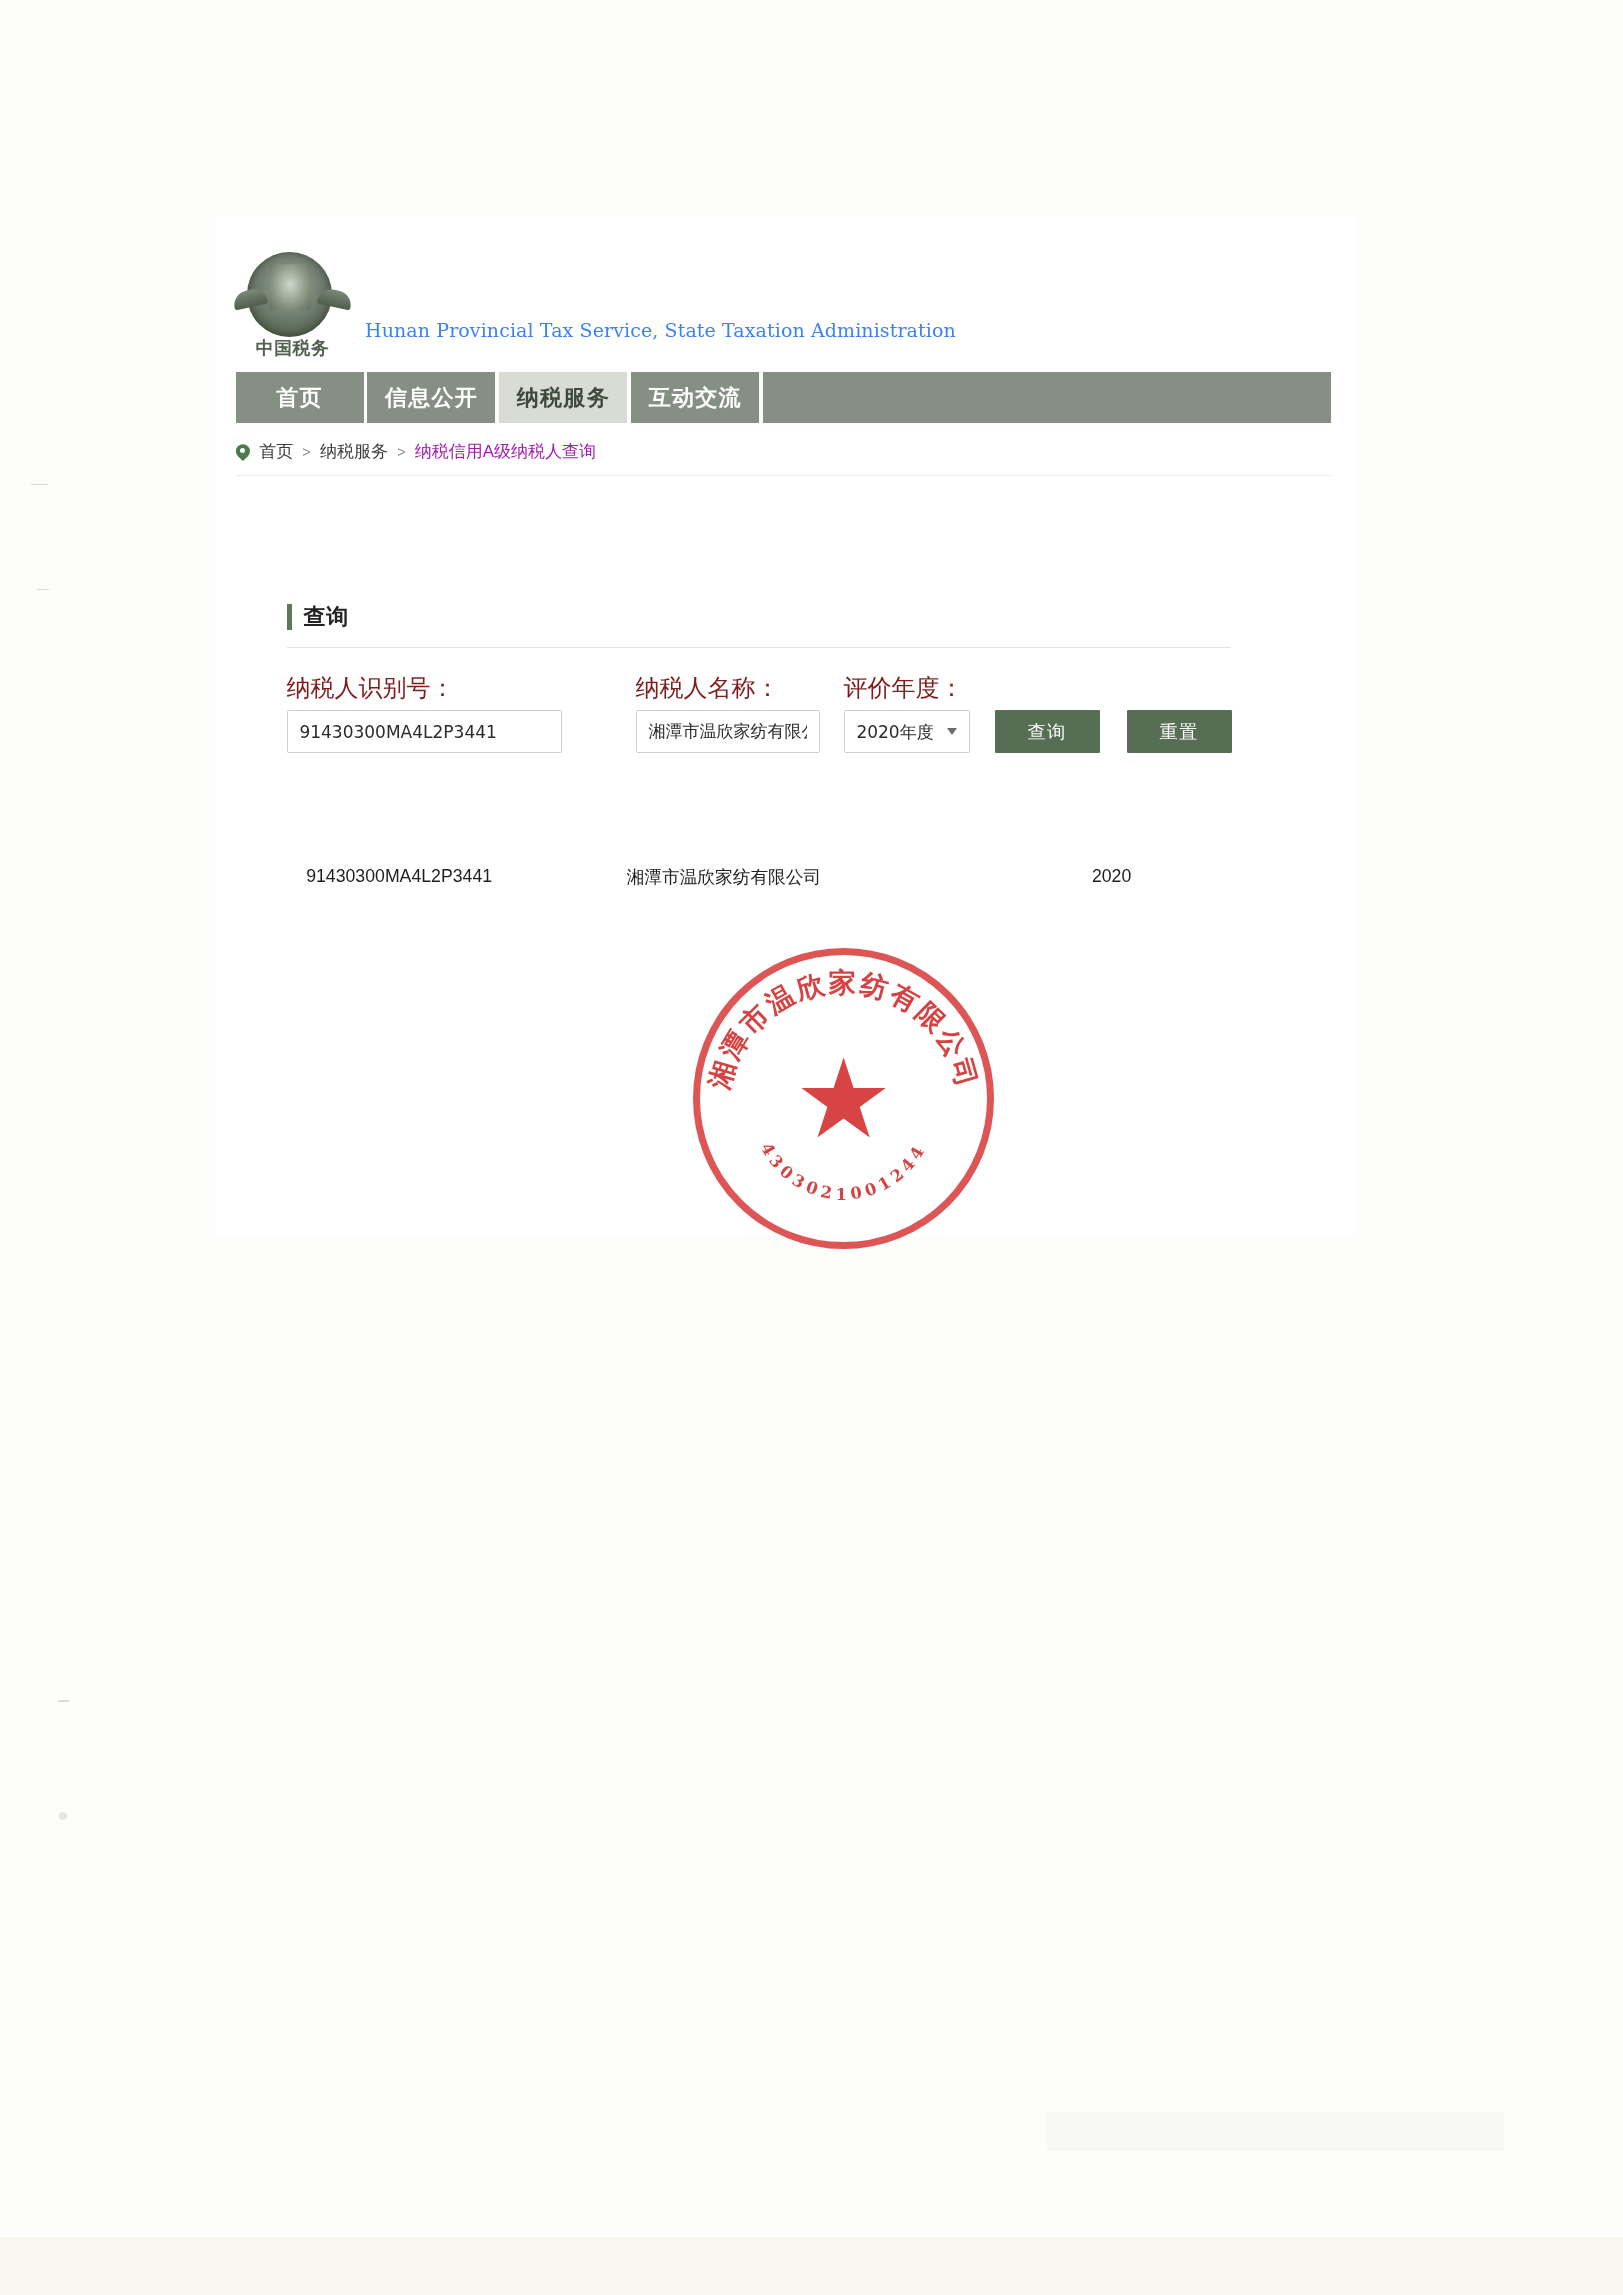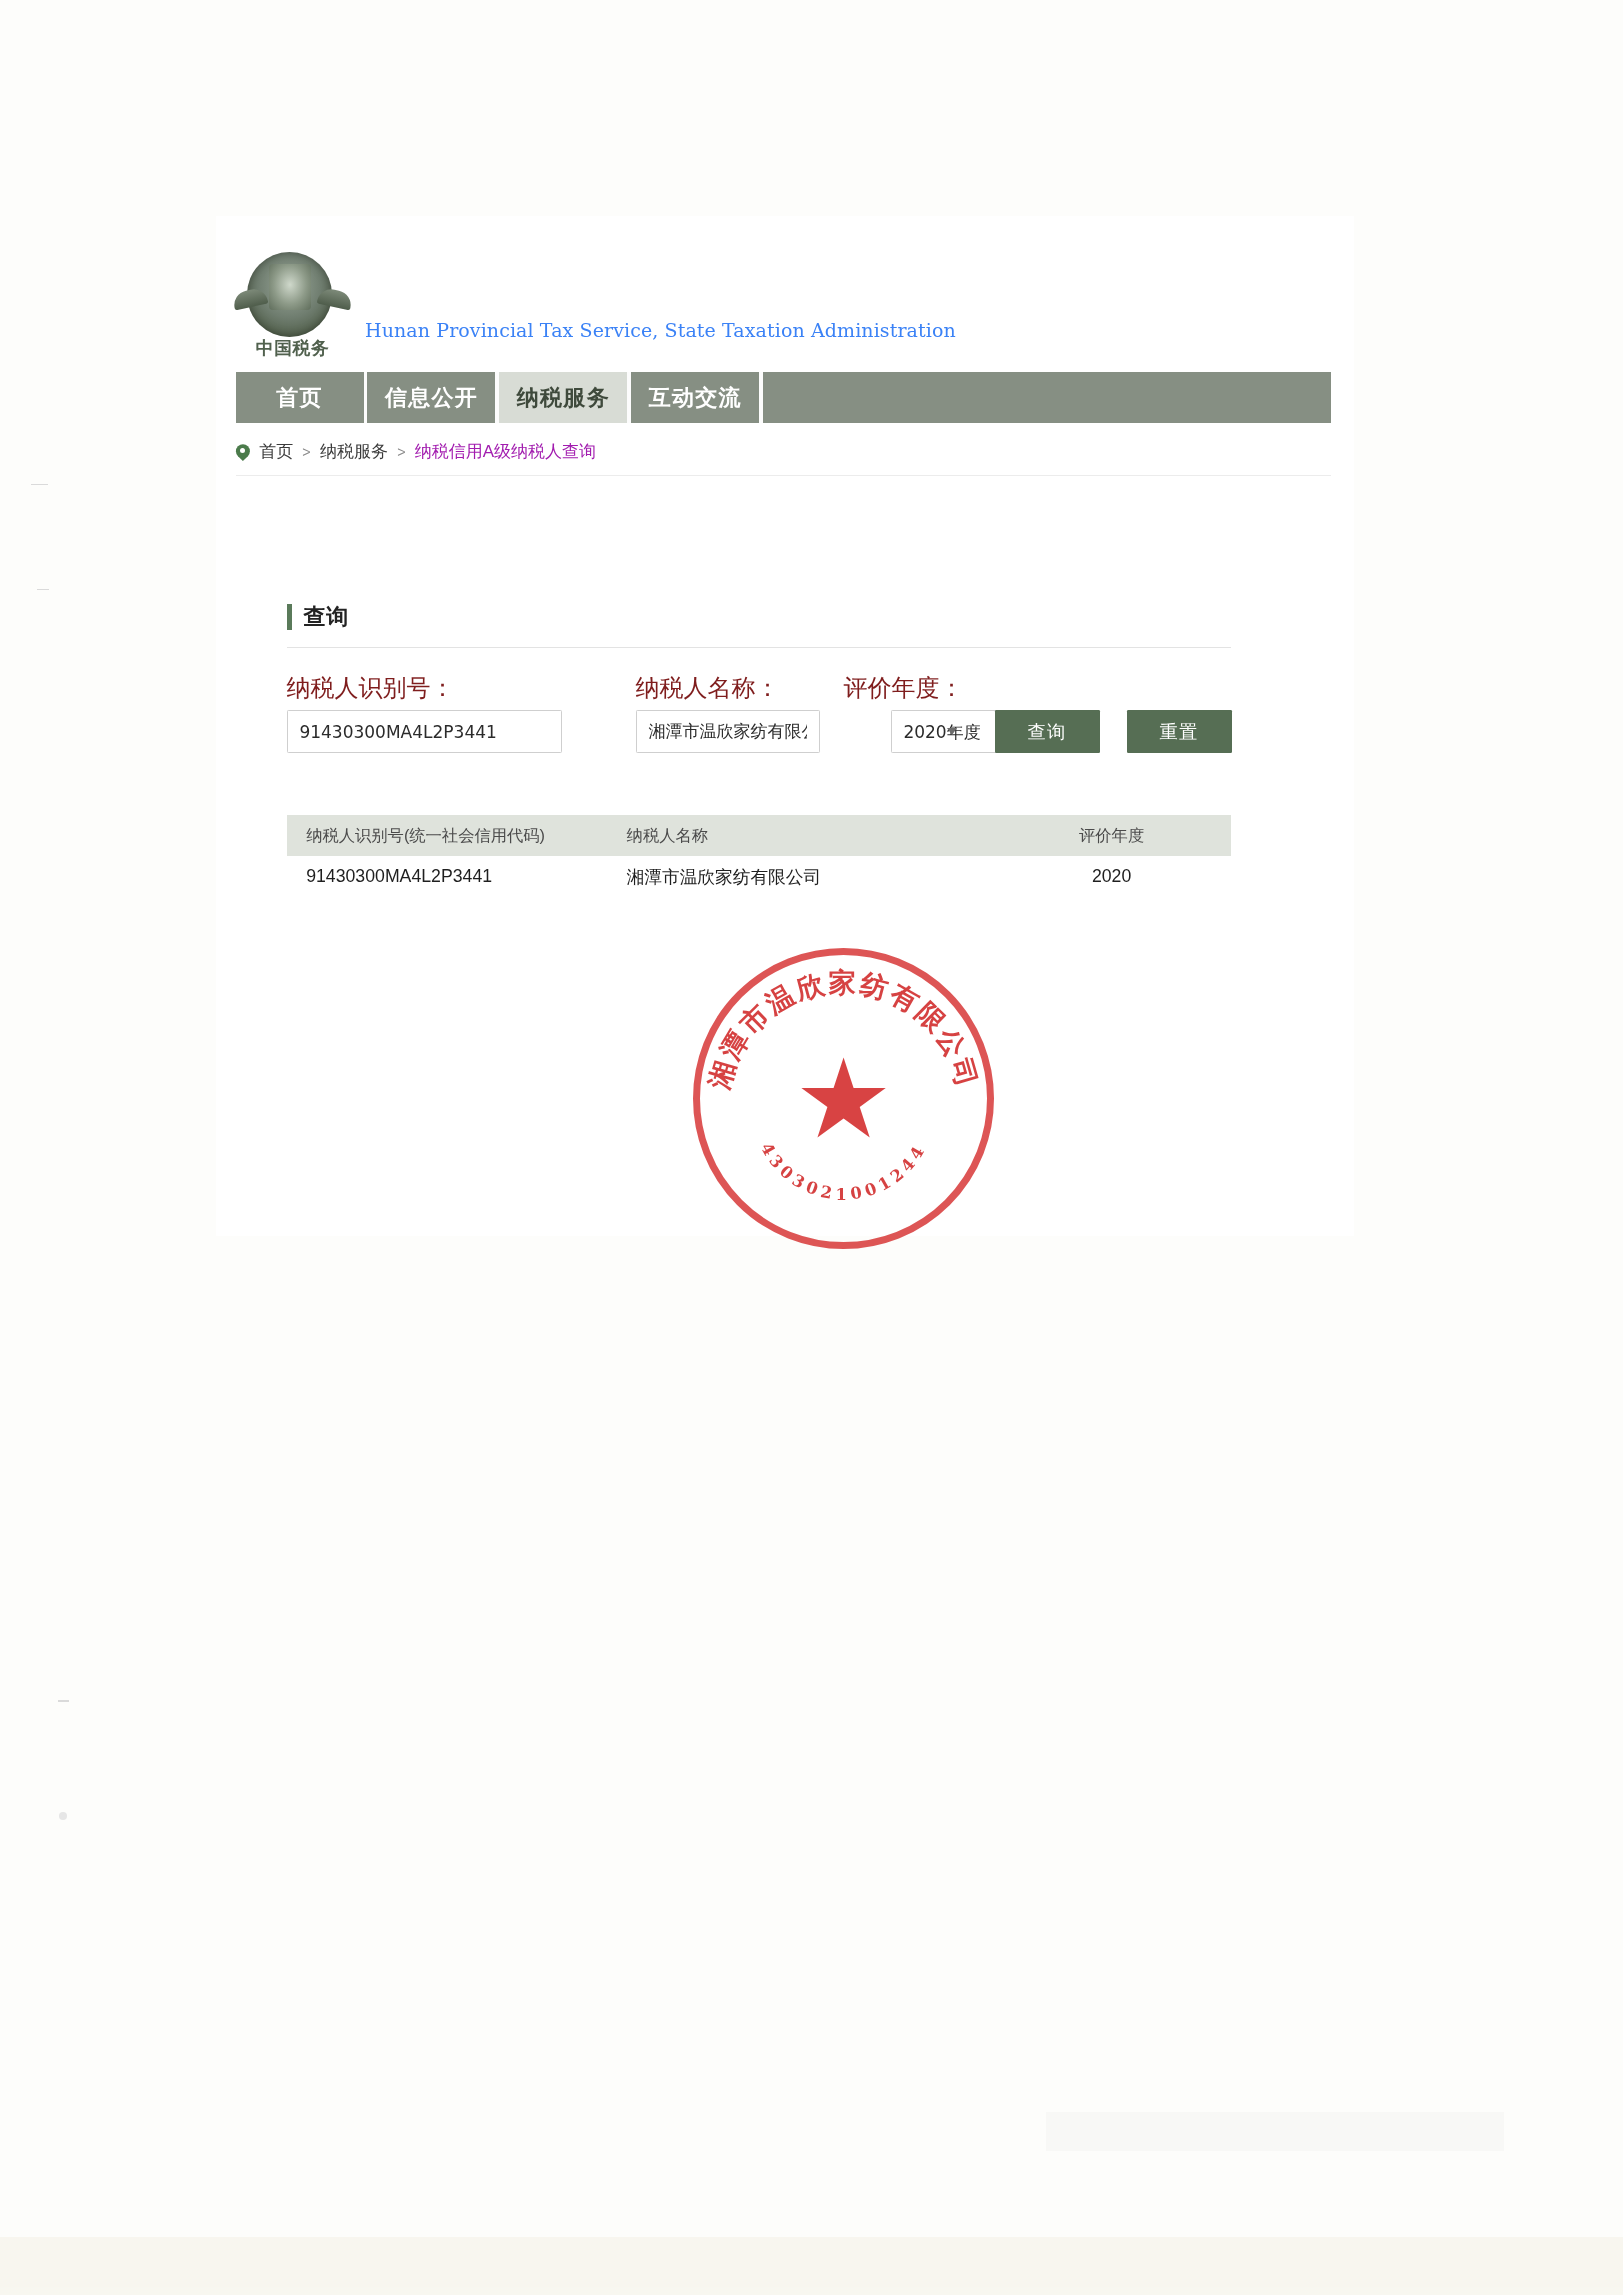--- a/index.html
+++ b/index.html
@@ -245,21 +245,20 @@
     color: #2b2b2b;
     padding: 0 11.8px;
     box-sizing: border-box;
     font-family: "DejaVu Sans", "Liberation Sans", sans-serif;
     border-radius: 1.3px;
   }
   select.field-input {
     appearance: none;
     -webkit-appearance: none;
     background-image: none;
-    margin-left: 47px;
   }
   .select-wrap {
     position: absolute;
   }
   .select-caret {
     position: absolute;
     right: 13px;
     top: 18.3px;
     width: 0; height: 0;
     border-left: 5.9px solid transparent;
@@ -411,25 +410,20 @@
           <option>2020年度</option>
           <option>2019年度</option>
           <option>2018年度</option>
         </select>
         <span class="select-caret"></span>
       </div>
 
       <button class="btn" style="left:759px; top:234px; width:105px;">查询</button>
       <button class="btn" style="left:891px; top:234px; width:105px;">重置</button>
 
-      <div id="tbl-head">
-        <div class="col-a">纳税人识别号(统一社会信用代码)</div>
-        <div class="col-b">纳税人名称</div>
-        <div class="col-c">评价年度</div>
-      </div>
 
       <div id="tbl-row">
         <div class="col-a">91430300MA4L2P3441</div>
         <div class="col-b">湘潭市温欣家纺有限公司</div>
         <div class="col-c">2020</div>
       </div>
 
     </div>
   </div>
 

